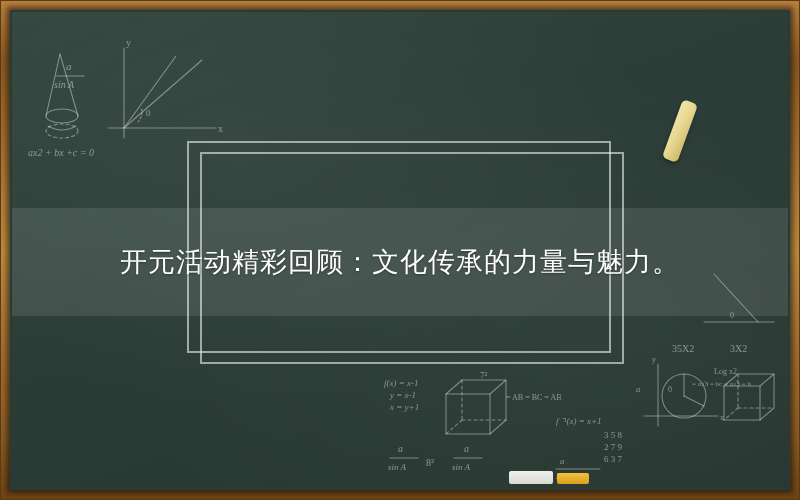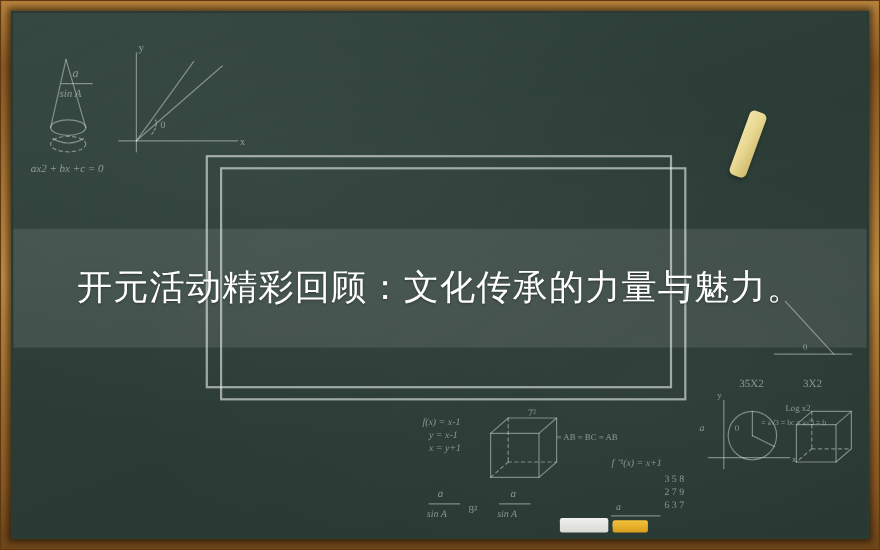--- a/index.html
+++ b/index.html
@@ -80,21 +80,21 @@
     background: rgba(255,255,255,0.10);
   }
   #title {
     position: absolute;
     left: 0; top: 196px;
     width: 776px; height: 108px;
     display: flex;
     align-items: center;
     justify-content: center;
     color: #ffffff;
-    font-size: 32px;
+    font-size: 27px;
     letter-spacing: 1px;
     font-family: Liberation Serif, serif;
     text-shadow: 0 1px 2px rgba(0,0,0,0.35);
     white-space: nowrap;
   }
   
   #chalk-stick {
     position: absolute;
     left: 660px; top: 88px;
     width: 16px; height: 62px;

